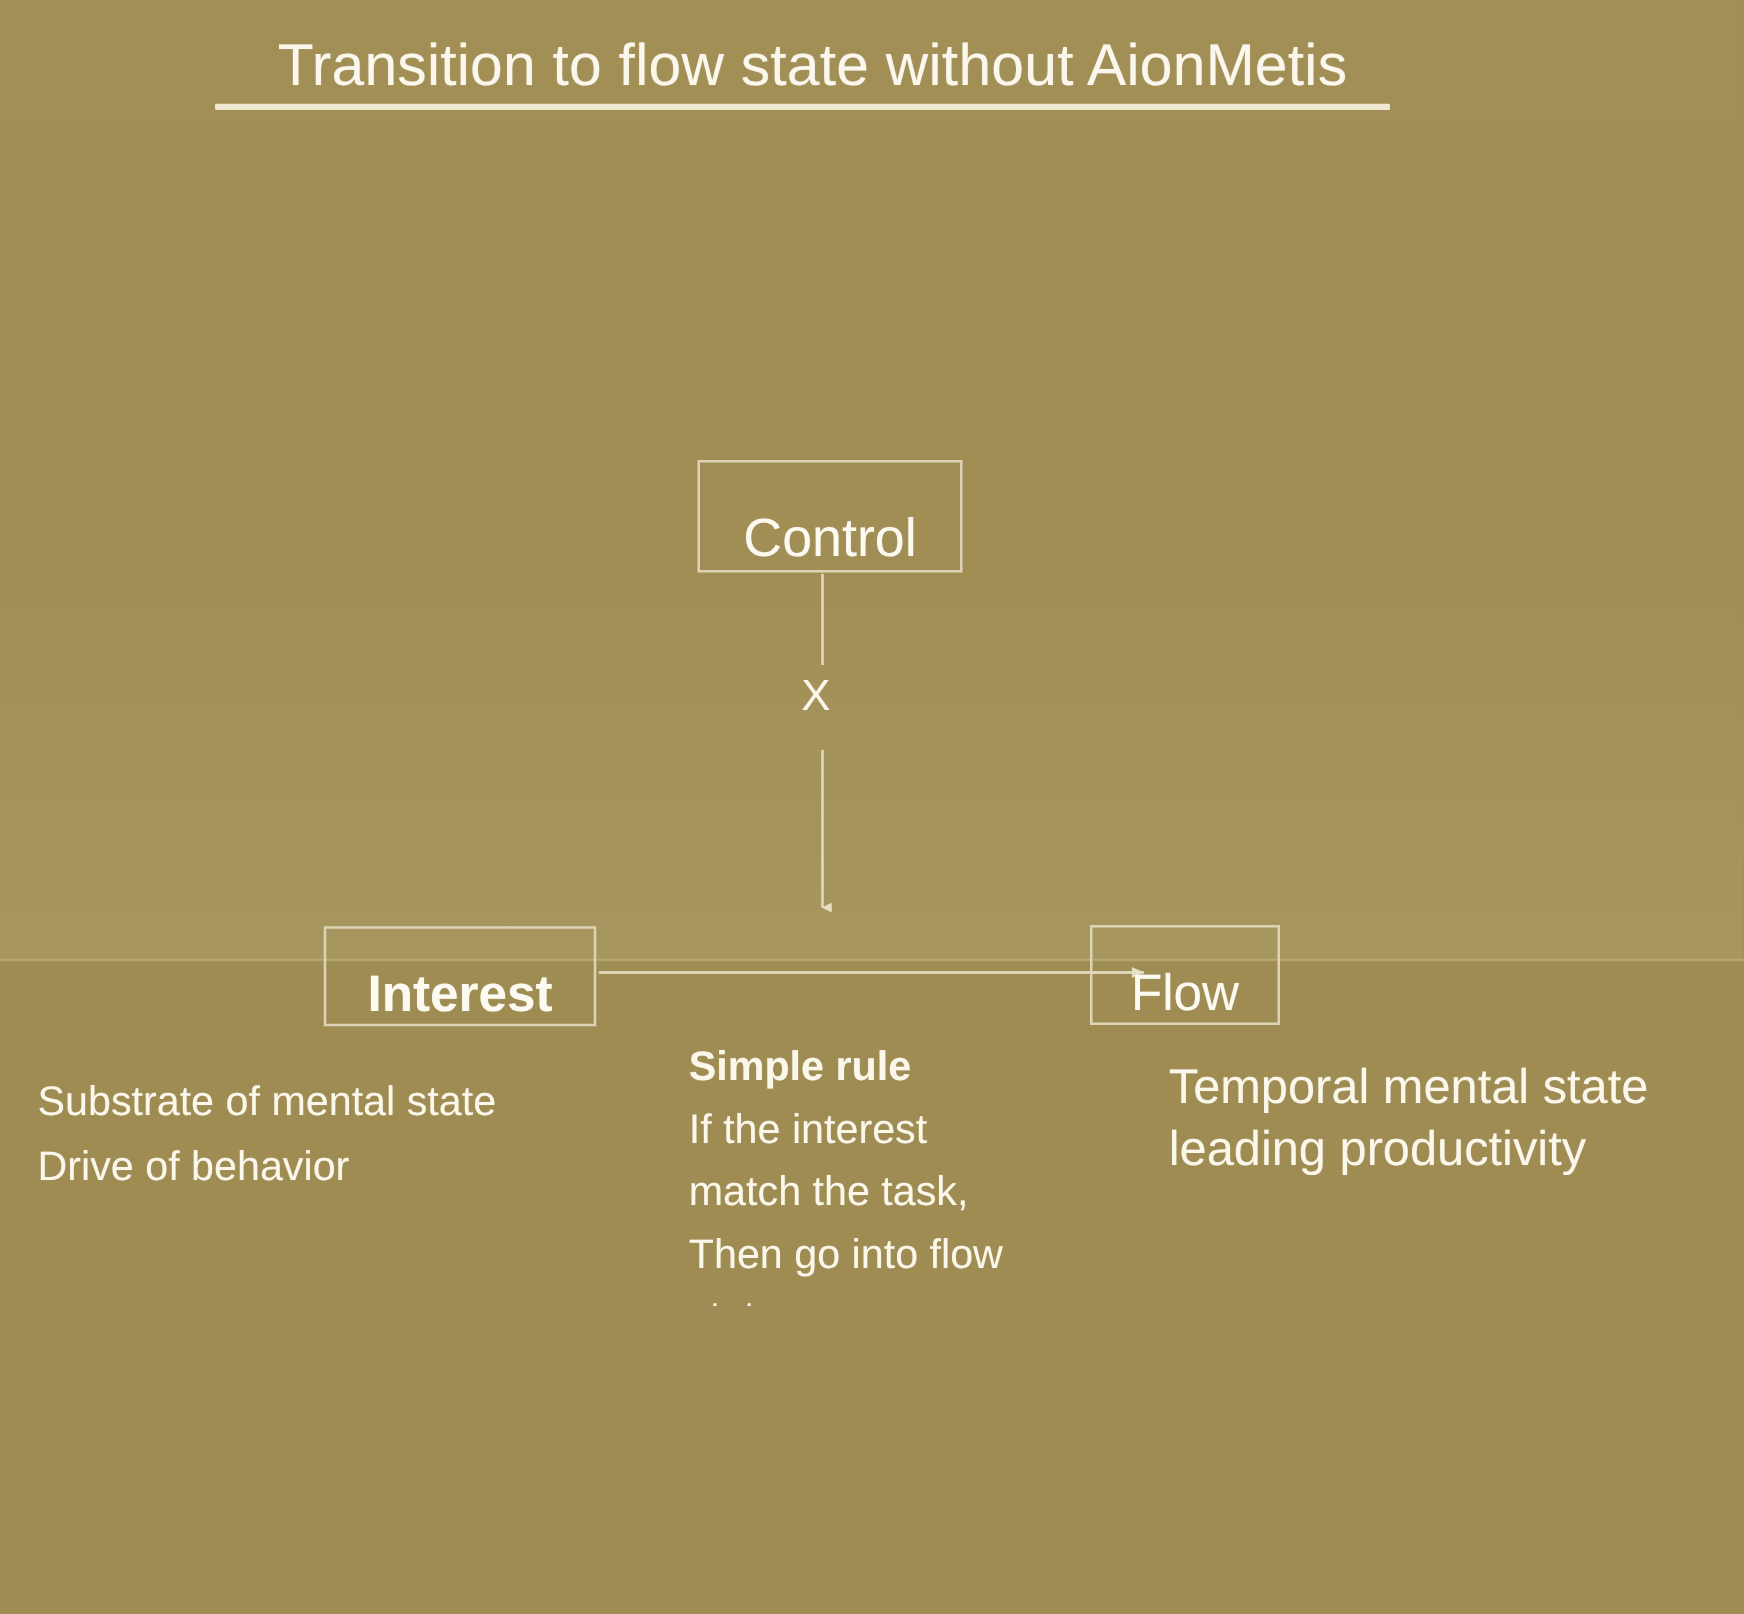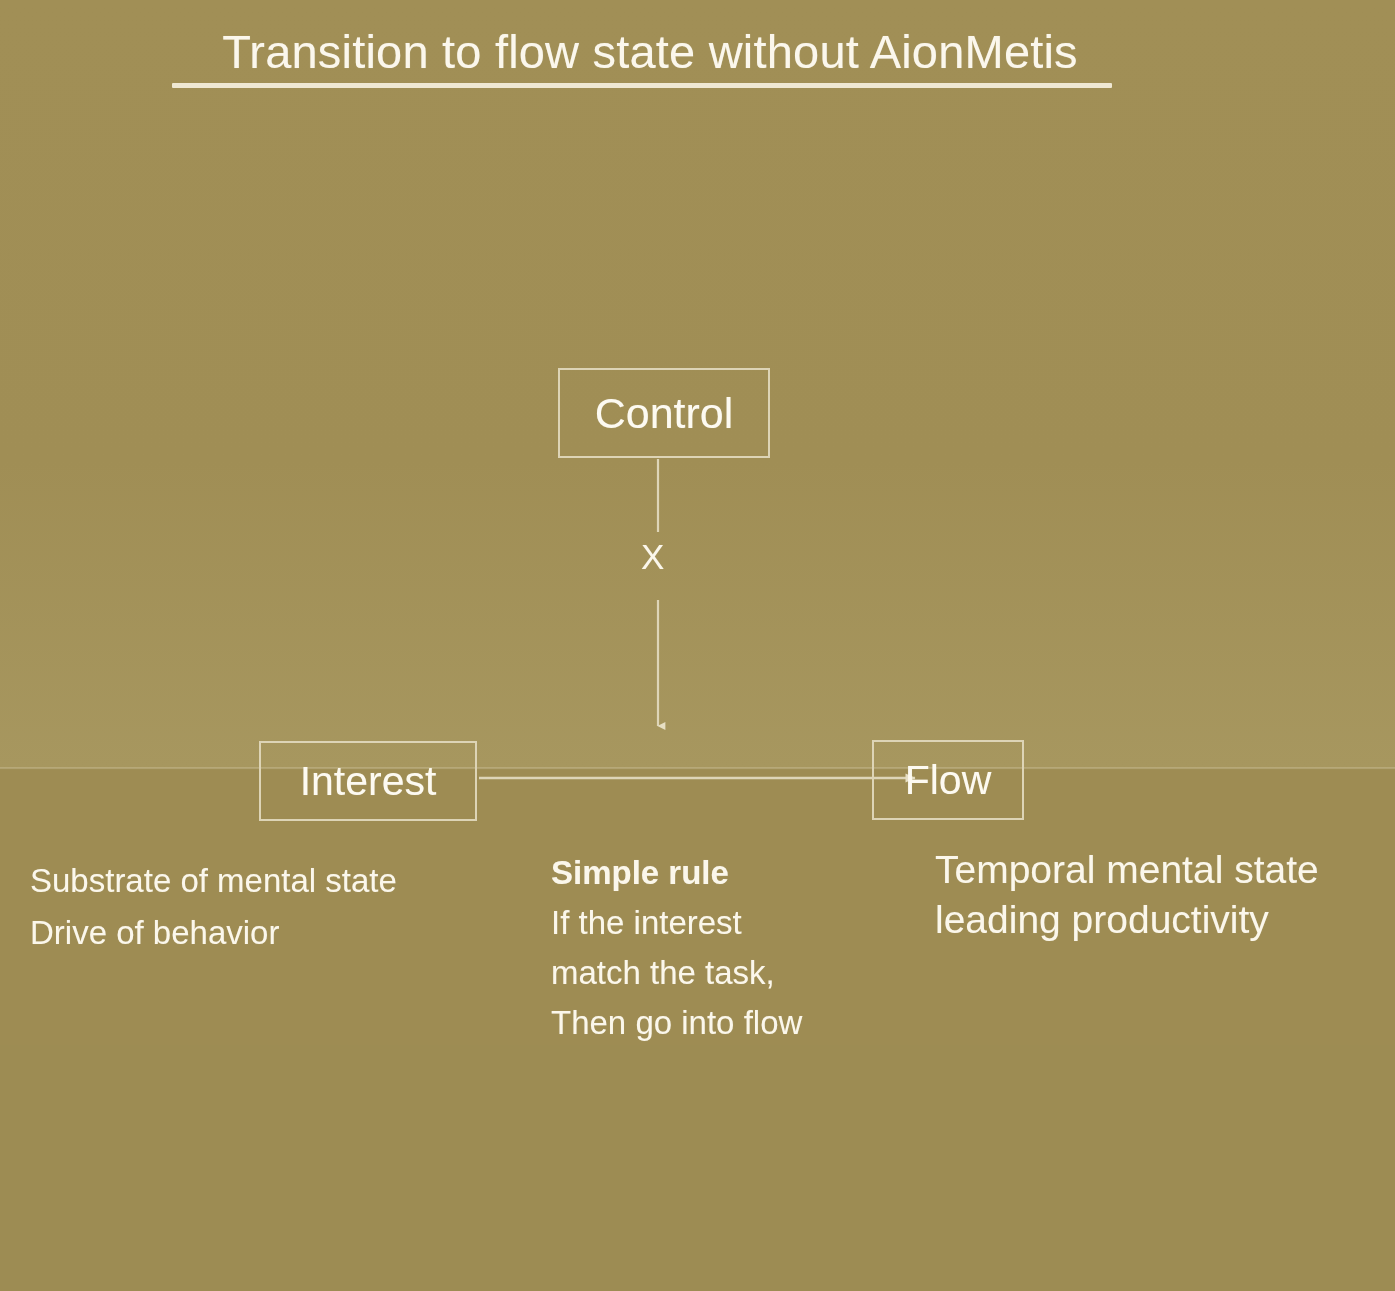--- a/index.html
+++ b/index.html
@@ -62,38 +62,39 @@
     background: #efe8d3;
     border-radius: 1px;
   }
 
   
   .node {
     position: absolute;
     box-sizing: border-box;
     border: 2px solid #ddd4b6;
     display: flex;
-    align-items: center;
+    align-items: flex-end;
     justify-content: center;
     color: #fdfaf1;
     text-shadow: 0 0 1px rgba(255,255,255,.3);
   }
   #node-control {
     left: 558px;
     top: 368px;
     width: 212px;
     height: 90px;
     font-size: 43px;
   }
   #node-interest {
     left: 259px;
     top: 741px;
     width: 218px;
     height: 80px;
     font-size: 41px;
+    font-weight: bold;
   }
   #node-flow {
     left: 872px;
     top: 740px;
     width: 152px;
     height: 80px;
     font-size: 41px;
   }
 
   
@@ -129,21 +130,20 @@
     width: 500px;
     font-size: 33px;
     line-height: 52px;
   }
   #rule-note {
     left: 551px;
     top: 828px;
     width: 330px;
     font-size: 33px;
     line-height: 50px;
-    margin-top: 20px;
   }
   #rule-note .rule-head {
     font-weight: bold;
     display: block;
   }
   #rule-note .rule-body {
     display: block;
   }
   #flow-note {
     left: 935px;

